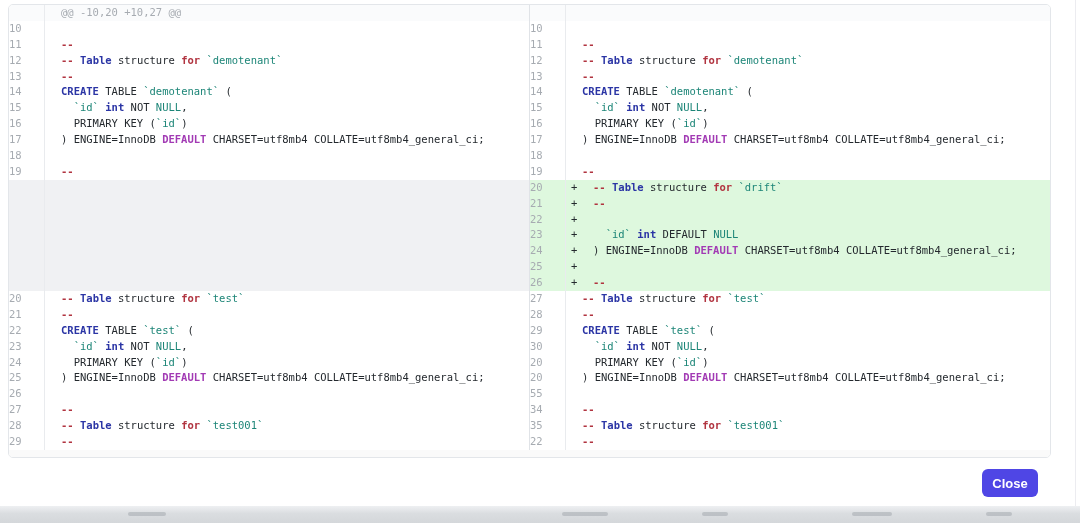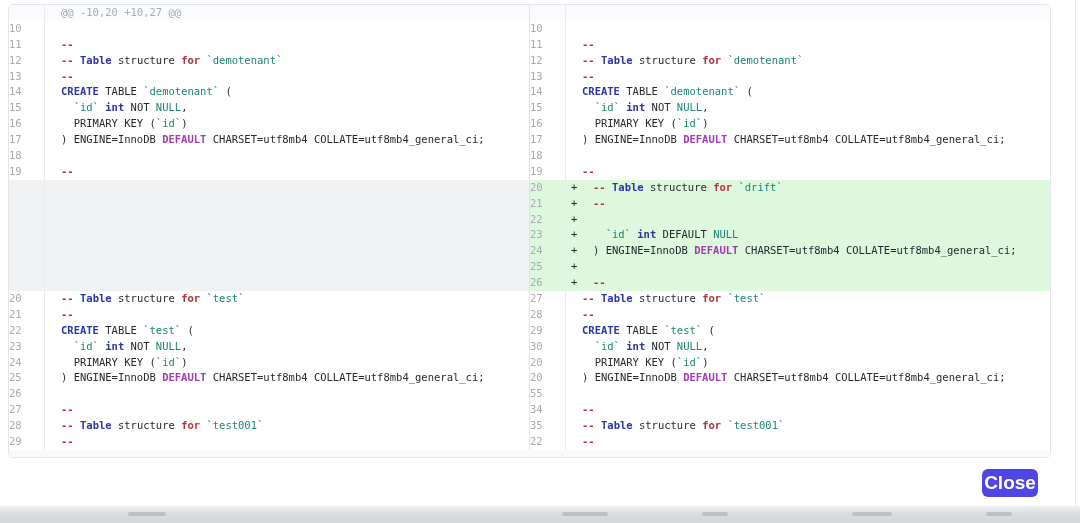--- a/index.html
+++ b/index.html
@@ -57,21 +57,21 @@
   .st{color:#1c8577;}
   .sp{color:#a23ab4;font-weight:bold;}
   .sg{color:#a6abb1;}
 
   .bottom-strip{height:7px;background:#fafafa;}
 
   
   .close-btn{
     position:absolute;left:982px;top:469px;width:56px;height:28px;
     background:#4f46e5;color:#ffffff;border:none;border-radius:6px;
-    font-family:"Liberation Sans",sans-serif;font-size:19px;font-weight:600;
+    font-family:"Liberation Sans",sans-serif;font-size:13px;font-weight:600;
     cursor:pointer;padding:0;text-align:center;
   }
 </style>
 </head>
 <body>
 
 <div class="backdrop">
   <div class="smudge" style="left:128px;width:38px;"></div>
   <div class="smudge" style="left:562px;width:46px;"></div>
   <div class="smudge" style="left:702px;width:26px;"></div>

